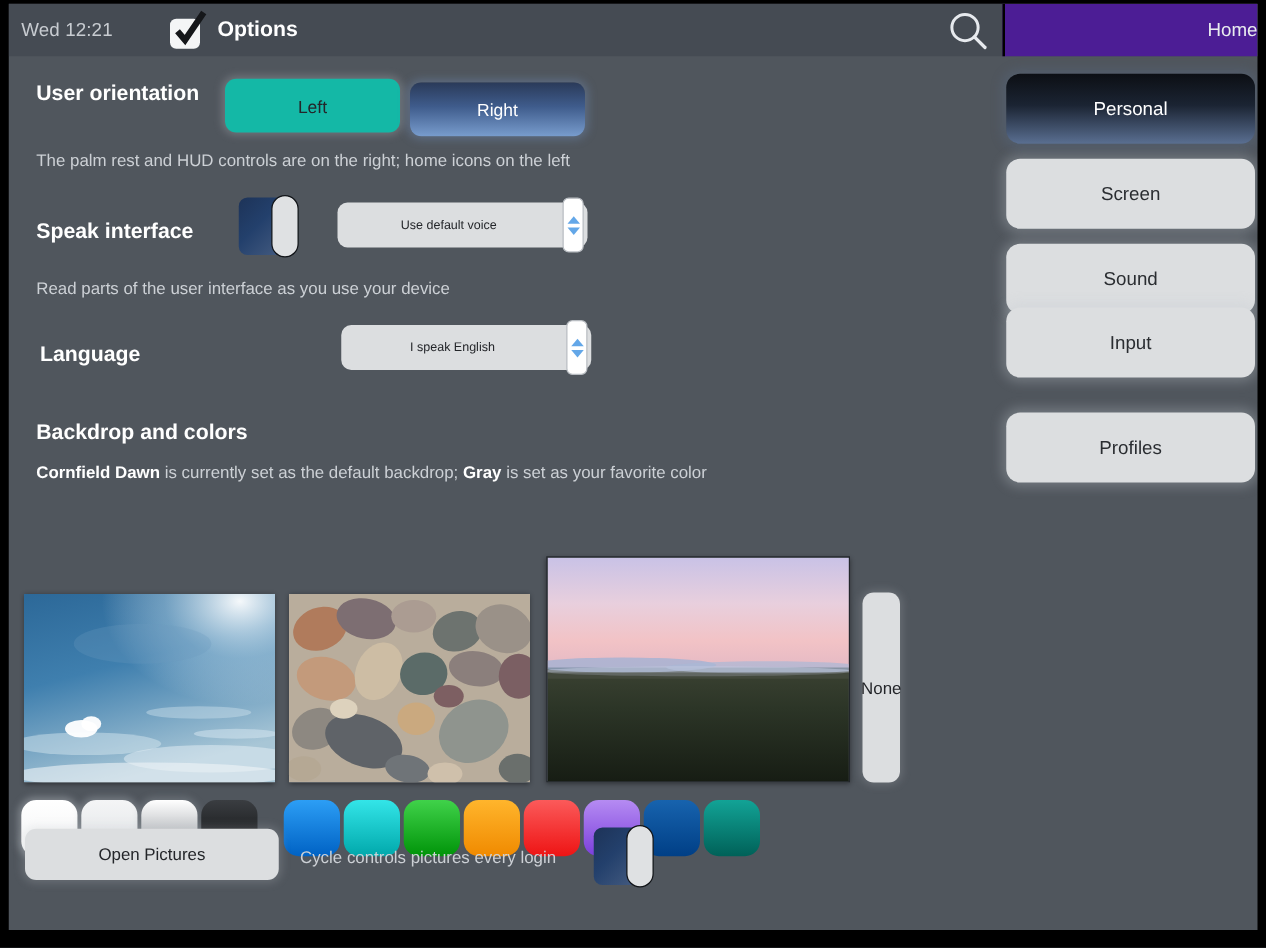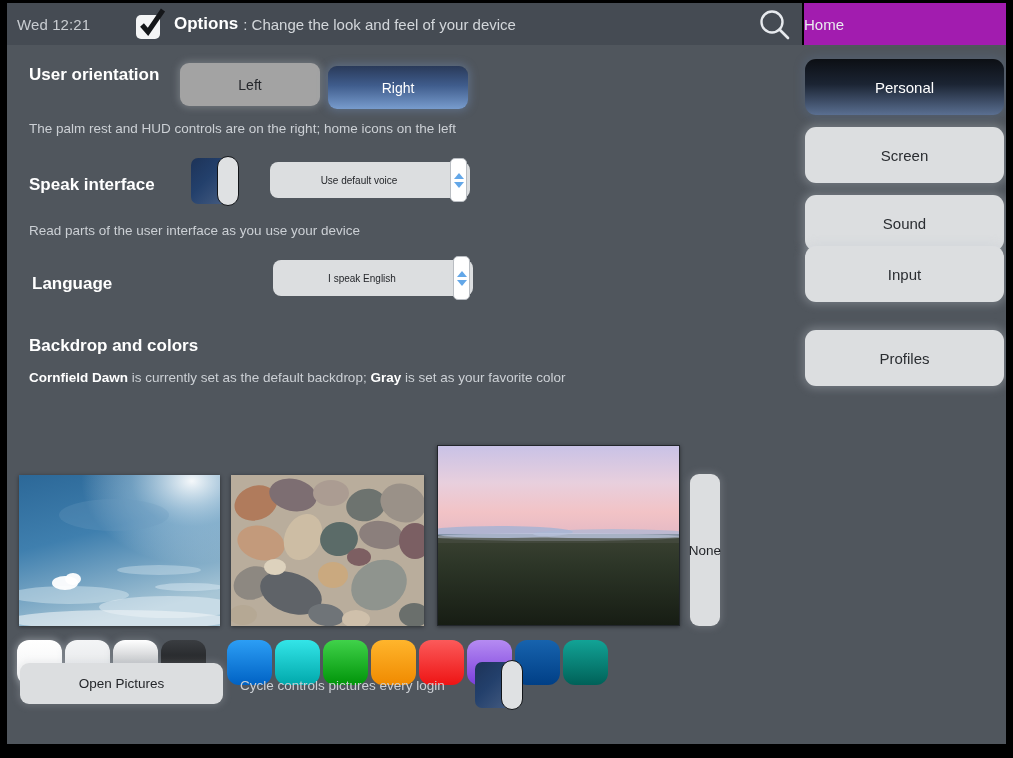--- a/index.html
+++ b/index.html
@@ -81,25 +81,25 @@
     height: 42px;
     flex: none;
     position: relative;
   }
   .hdr-search svg { position: absolute; left: 9px; top: 5px; }
 
   #home-button {
     width: 202px;
     height: 42px;
     flex: none;
-    background: #a21caf;
+    background: #4c1d95;
     border-left: 2px solid #000;
     display: flex;
     align-items: center;
-    justify-content: flex-start;
+    justify-content: flex-end;
     color: #e9ecef;
     font-size: 15px;
   }
 
   
   #content {
     position: absolute;
     left: 0;
     top: 42px;
     width: 790px;
@@ -122,21 +122,21 @@
     width: 140px;
     height: 43px;
     border-radius: 9px;
     display: flex;
     align-items: center;
     justify-content: center;
     font-size: 14px;
     box-sizing: border-box;
   }
   .seg.off {
-    background: #a3a3a3;
+    background: #14b8a6;
     color: #24262a;
     box-shadow: 0 0 7px 2px rgba(190,195,200,.30);
   }
   .seg.on {
     background: linear-gradient(to bottom, #2a3a59 0%, #3f5c8c 45%, #789ccd 100%);
     color: #ffffff;
     box-shadow: 0 0 8px 2px rgba(120,156,205,.35);
   }
 
   
@@ -294,21 +294,20 @@
     <div class="hdr-clock">Wed 12:21</div>
 
     <div class="hdr-check">
       <div class="box"></div>
       <svg width="36" height="34" viewBox="0 0 36 34">
         <path d="M10 18 L16 25 L31 3" fill="none" stroke="#15171a" stroke-width="5" stroke-linecap="butt" stroke-linejoin="miter"></path>
       </svg>
     </div>
 
     <div class="hdr-title">Options</div>
-    <div class="hdr-sub">: Change the look and feel of your device</div>
 
     <div class="hdr-spacer"></div>
 
     <div class="hdr-search">
       <svg width="36" height="34" viewBox="0 0 36 34">
         <circle cx="15" cy="14" r="10.5" fill="none" stroke="#e7eaee" stroke-width="2.4"></circle>
         <line x1="22.5" y1="21.5" x2="31" y2="30" stroke="#e7eaee" stroke-width="2.6" stroke-linecap="round"></line>
       </svg>
     </div>
 

